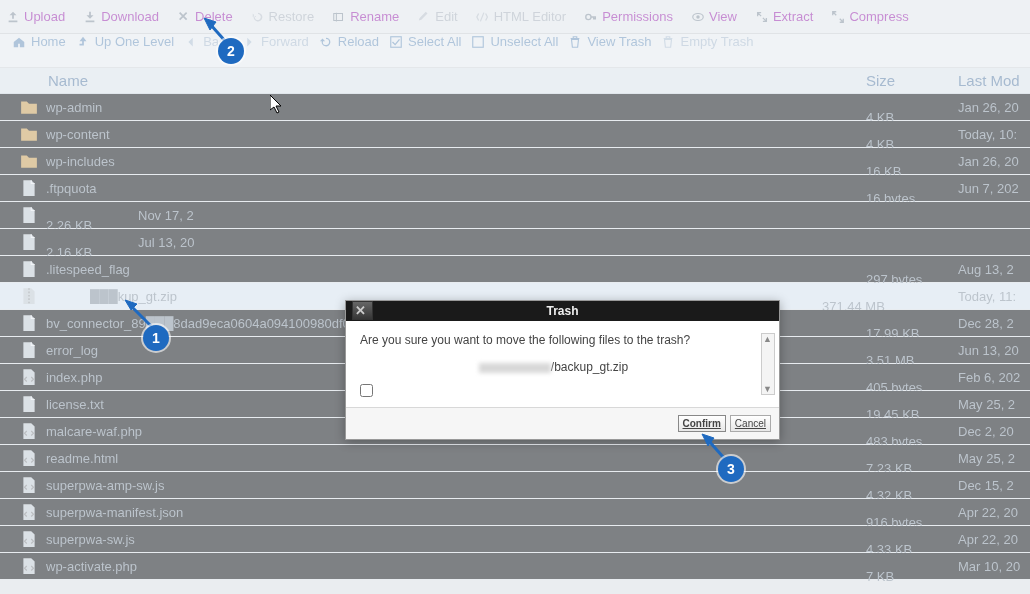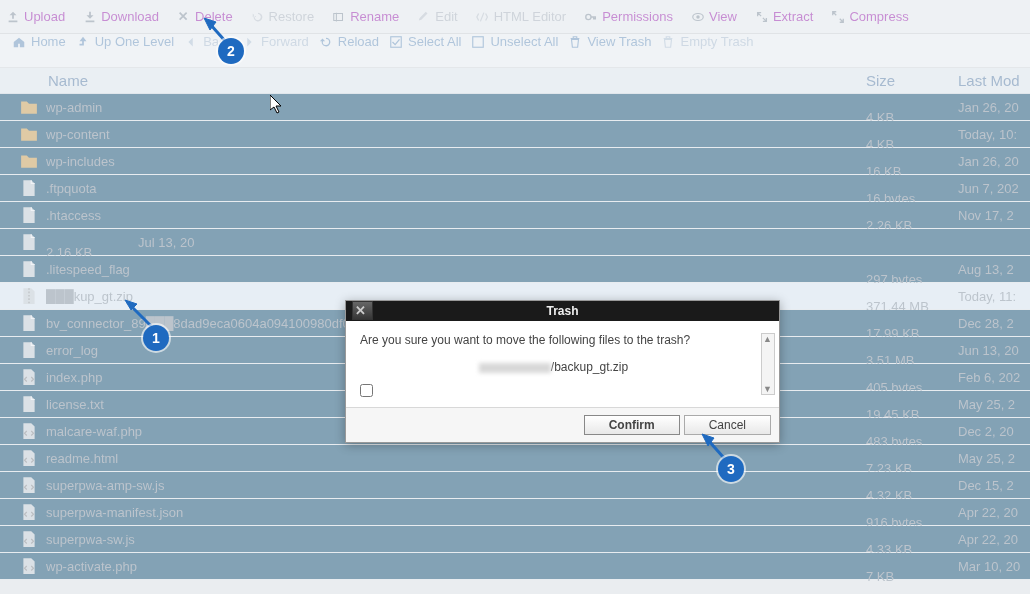--- a/index.html
+++ b/index.html
@@ -66,23 +66,23 @@
   .col-date { width:72px; text-align:left; }
   
   .file-row {
     display:flex; align-items:center;
     height:27px;
     border-bottom:1px solid #eceef0;
     padding-left:20px;
     font-size:13px;
     color:#8a95a0;
     position:relative;
-    background:#0c4a6e;
-  }
-  .file-row.selected { background:#e9f2fb; }
+    background:#000000;
+  }
+  .file-row.selected { background:#e9f2fb;gap:44px; }
   .file-row .file-icon { width:18px; height:18px; margin-right:8px; }
   .file-row .fname { flex:1; overflow:hidden; white-space:nowrap; text-overflow:ellipsis; }
   .file-row .fsize { width:92px;margin-top:21px; }
   .file-row .fdate { width:72px; white-space:nowrap; }
   
   .modal {
     position:absolute;
     left:345px; top:300px;
     width:435px;
     background:#fff;
@@ -133,26 +133,27 @@
   }
   .modal-body label { font-weight:bold; display:flex; align-items:center; gap:6px; margin-right:18px;}
   .modal-body input[type=checkbox]{ width:13px; height:13px; }
   .modal-footer {
     border-top:1px solid #d8d8d8;
     background:#f6f6f6;
     display:flex; justify-content:flex-end;
     padding:7px 8px; gap:4px;
   }
   .modal-footer button {
-    font-size:12px;
-    padding:2px 24px;
+    font-size:10px;
+    padding:2px 4px;
     background:linear-gradient(#fff,#e8e8e8);
     border:1px solid #aaa;
     cursor:pointer;
     color:#444;
+    text-decoration:underline;
   }
   .modal-footer button.primary { font-weight:bold; border-color:#888; }
   
   .bubble {
     position:absolute;
     width:26px; height:26px; border-radius:50%;
     background:#1f6ac0;
     color:#fff; font-weight:bold; font-size:14px;
     display:flex; align-items:center; justify-content:center;
     z-index:20;
@@ -337,21 +338,20 @@
         </svg></span>
     <span class="fname">.ftpquota</span>
     <span class="fsize">16 bytes</span>
     <span class="fdate">Jun 7, 202</span>
     </div>
     <div class="file-row">
     <span class="file-icon"><svg viewBox="0 0 16 16" width="100%" height="100%">
           <path d="M3 1h7l3 3v11H3z" fill="#cfd4d9"></path>
           <path d="M10 1v3h3" fill="none" stroke="#fff"></path>
         </svg></span>
-    <span class="fname">.htaccess</span>
     <span class="fsize">2.26 KB</span>
     <span class="fdate">Nov 17, 2</span>
     </div>
     <div class="file-row">
     <span class="file-icon"><svg viewBox="0 0 16 16" width="100%" height="100%">
           <path d="M3 1h7l3 3v11H3z" fill="#cfd4d9"></path>
           <path d="M10 1v3h3" fill="none" stroke="#fff"></path>
         </svg></span>
     <span class="fsize">2.16 KB</span>
     <span class="fdate">Jul 13, 20</span>

